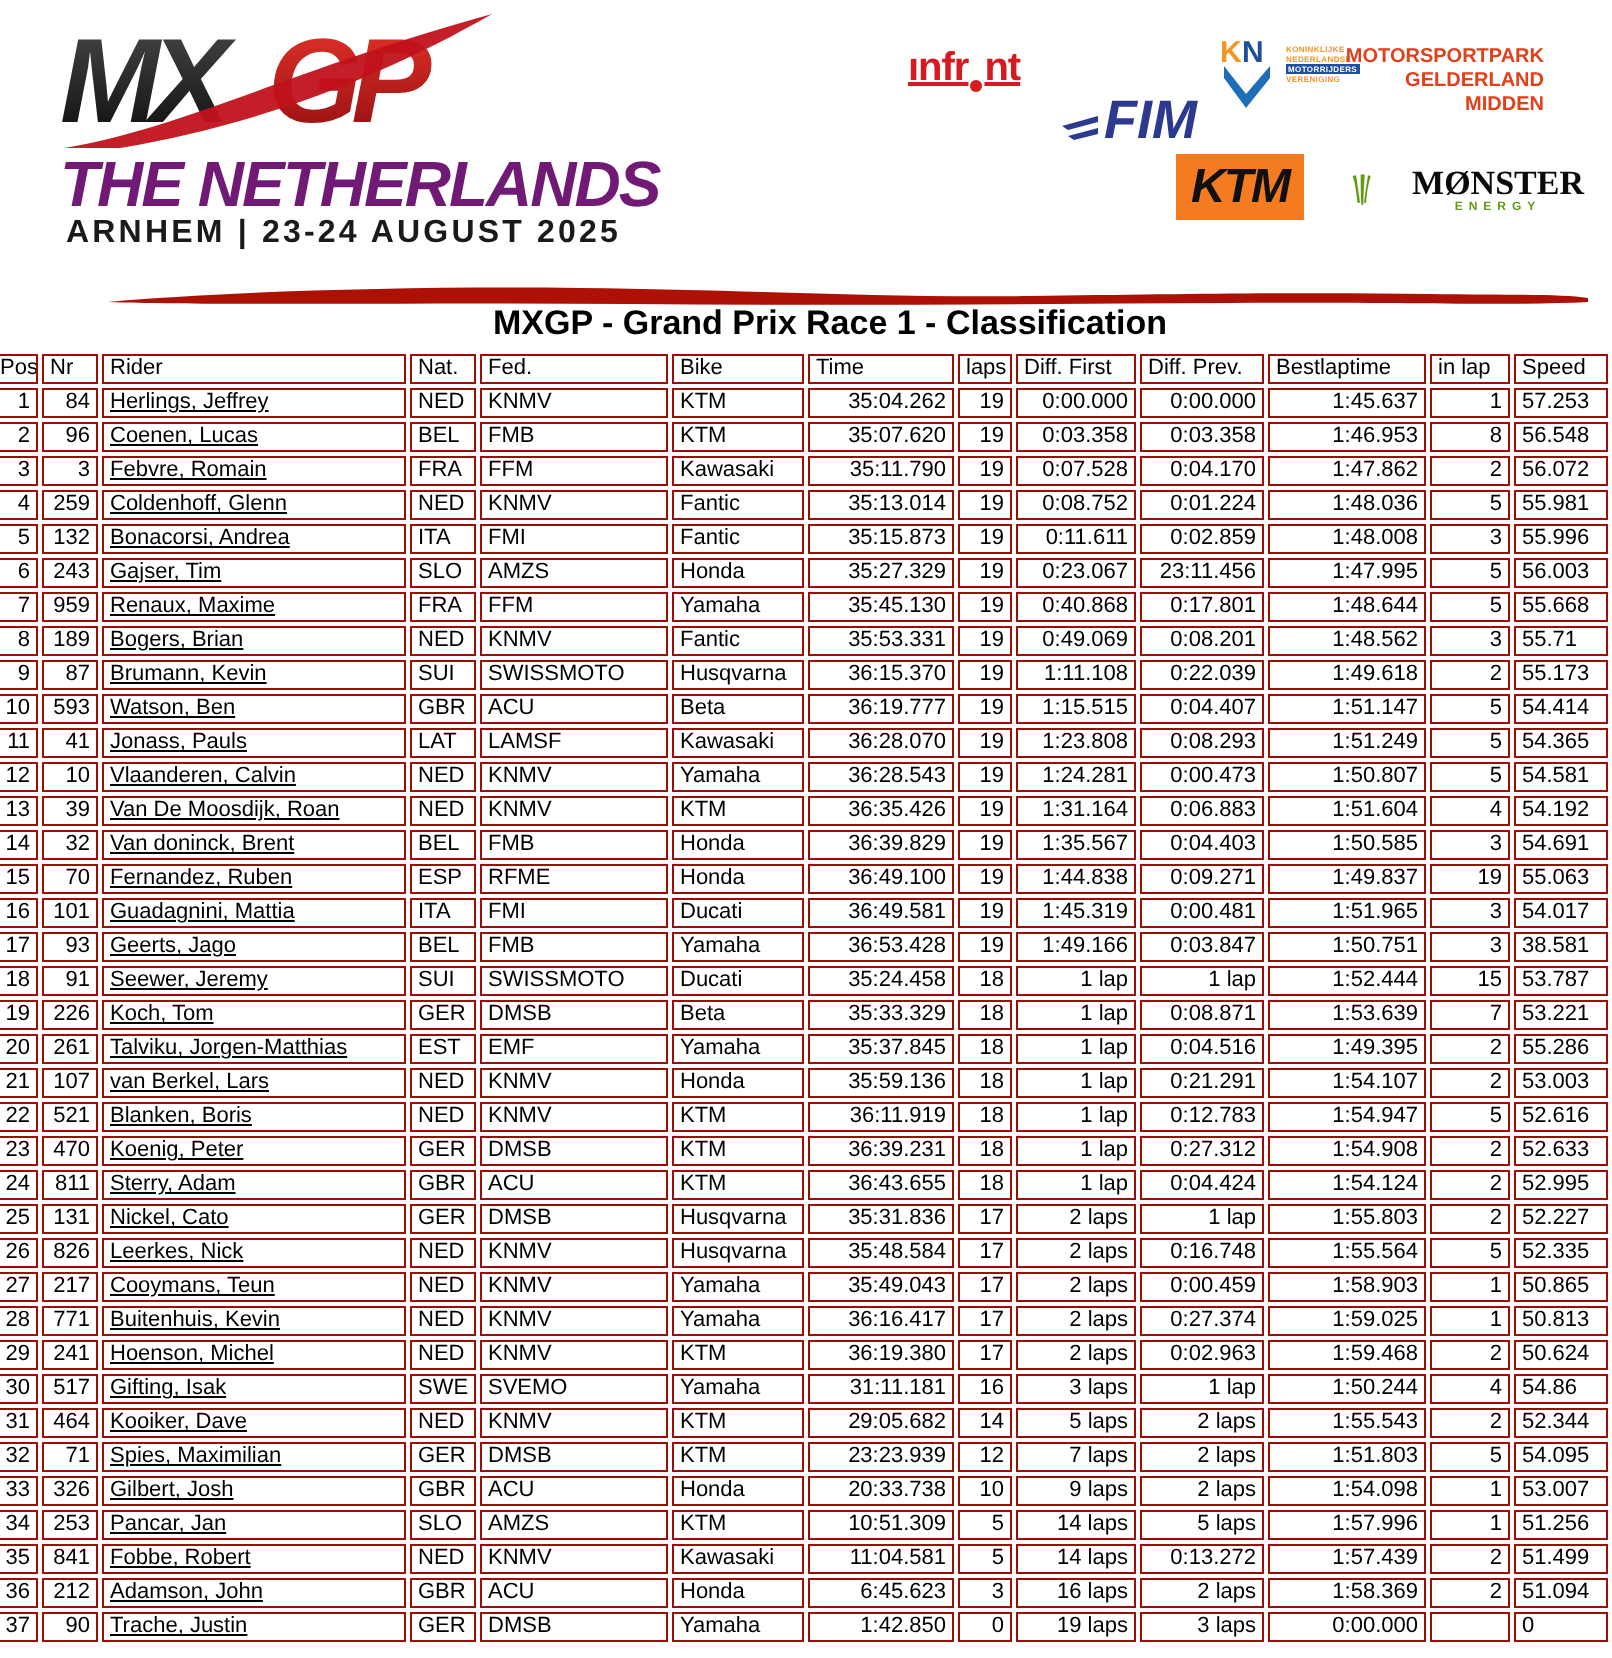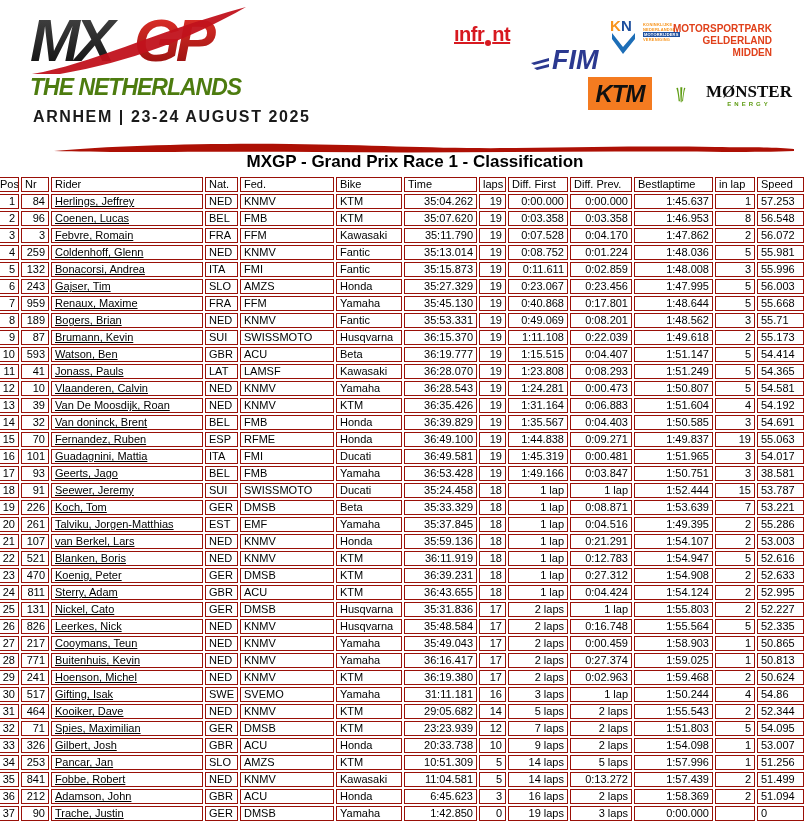--- a/index.html
+++ b/index.html
@@ -5,21 +5,21 @@
   html,body{margin:0;padding:0;}
   body{
     width:806px;height:829px;position:relative;overflow:hidden;
     background:#fff;font-family:"Liberation Sans",sans-serif;color:#000;
   }
   
   .hdr{position:absolute;left:0;top:0;width:768px;height:143px;}
   .mxgp-logo{position:absolute;left:30px;top:6px;width:222px;height:70px;}
   .event-name{
     position:absolute;left:30px;top:74px;width:420px;
-    font-style:italic;font-weight:bold;font-size:23px;letter-spacing:-1px;color:#4d7c0f;
+    font-style:italic;font-weight:bold;font-size:32px;letter-spacing:-1px;color:#701a75;
     white-space:nowrap;
   }
   .event-sub{
     position:absolute;left:33px;top:108px;font-weight:bold;font-size:16px;
     letter-spacing:1.6px;color:#1a1a1a;white-space:nowrap;
   }
   .spon-infront{
     position:absolute;left:454px;top:26px;height:20px;
     font-weight:bold;font-size:20px;color:var(--c-infront);letter-spacing:-0.5px;
     display:flex;align-items:flex-end;text-decoration:underline;
@@ -268,21 +268,21 @@
         <tr>
           <td class="r">6</td>
           <td class="r">243</td>
           <td><span class="rider-link">Gajser, Tim</span></td>
           <td>SLO</td>
           <td>AMZS</td>
           <td>Honda</td>
           <td class="r">35:27.329</td>
           <td class="r">19</td>
           <td class="r">0:23.067</td>
-          <td class="r">0:23.456</td>
+          <td class="r">23:11.456</td>
           <td class="r">1:47.995</td>
           <td class="r">5</td>
           <td>56.003</td>
         </tr>
         <tr>
           <td class="r">7</td>
           <td class="r">959</td>
           <td><span class="rider-link">Renaux, Maxime</span></td>
           <td>FRA</td>
           <td>FFM</td>

